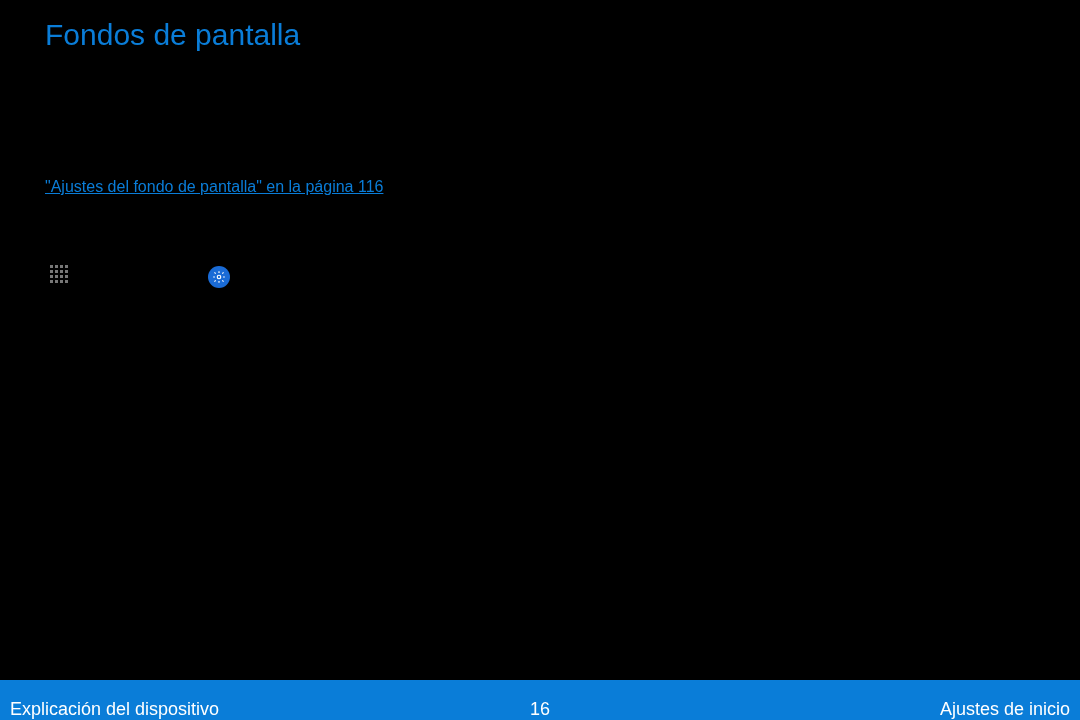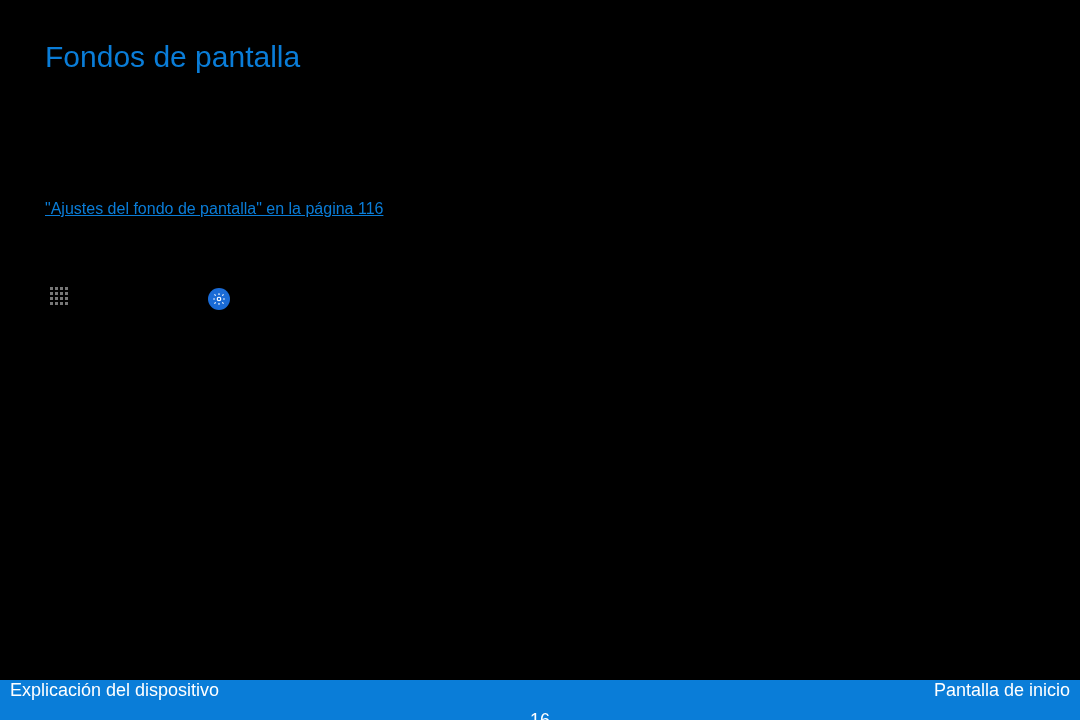--- a/index.html
+++ b/index.html
@@ -8,21 +8,21 @@
     width: 1080px;
     height: 720px;
     background: #000;
     font-family: Arial, Helvetica, sans-serif;
     overflow: hidden;
     position: relative;
   }
   .content {
     display: flex;
     flex-direction: column;
-    padding: 40px 45px 0 45px;
+    padding: 18px 45px 0 45px;
     gap: 30px;
   }
   .col {
     flex: 1;
   }
   .heading {
     color: #0a7dd8;
     font-size: 30px;
     font-weight: 400;
     margin: 0 0 28px 0;
@@ -54,21 +54,21 @@
   }
   .footer {
     position: absolute;
     bottom: 0;
     left: 0;
     right: 0;
     height: 40px;
     background: #0a7dd8;
     color: #fff;
     display: flex;
-    align-items: flex-start;
+    align-items: flex-end;
     justify-content: space-between;
     padding: 0 10px;
     font-size: 18px;
   }
   .footer-center {
     position: absolute;
     left: 50%;
     transform: translateX(-50%);
     margin-top: 30px;
   }
@@ -131,14 +131,14 @@
         <span class="body-text">Ajustes</span>
       </div>
     </div>
   </div>
 
 </div>
 
 <div class="footer">
   <span>Explicación del dispositivo</span>
   <span class="footer-center">16</span>
-  <span>Pantalla de inicio</span>
+  <span>Ajustes de inicio</span>
 </div>
 
 </body></html>

